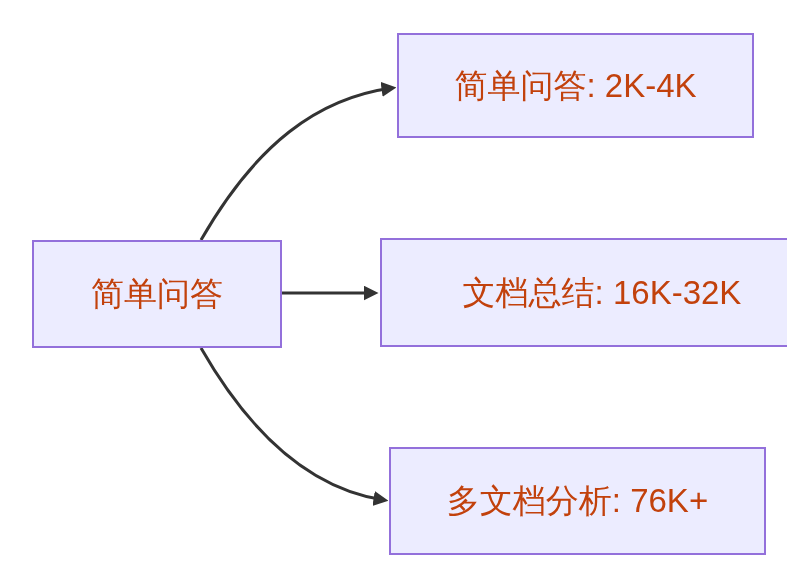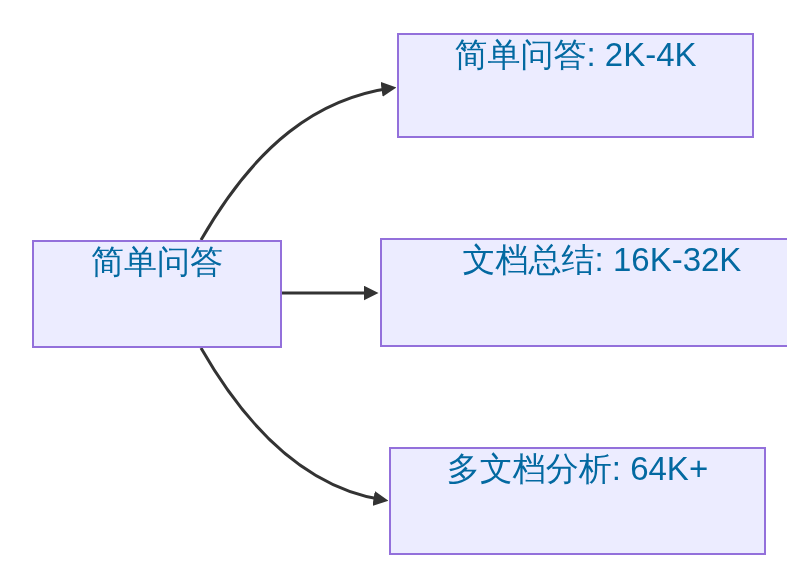--- a/index.html
+++ b/index.html
@@ -21,22 +21,23 @@
     top: 0;
     width: 787px;
     height: 572px;
   }
   .node {
     position: absolute;
     box-sizing: border-box;
     background: #ECECFF;
     border: 2px solid #9370DB;
     display: flex;
+    align-items: center;
     justify-content: center;
-    color: #0369a1;
+    color: #c2410c;
     font-size: 33px;
     line-height: 1.2;
     white-space: nowrap;
   }
   .node-root   { left: 32px;  top: 240px; width: 250px; height: 108px; }
   .node-b0     { left: 397px; top: 33px;  width: 357px; height: 105px; }
   .node-b1     { left: 380px; top: 238px; width: 444px; height: 109px; }
   .node-b2     { left: 389px; top: 447px; width: 377px; height: 108px; }
   .edge {
     stroke: #333333;
@@ -66,16 +67,16 @@
 
   <div class="node node-b0">
     <span class="node-label">简单问答: 2K-4K</span>
   </div>
 
   <div class="node node-b1">
     <span class="node-label">文档总结: 16K-32K</span>
   </div>
 
   <div class="node node-b2">
-    <span class="node-label">多文档分析: 64K+</span>
+    <span class="node-label">多文档分析: 76K+</span>
   </div>
 
 </div>
 
 </body></html>

